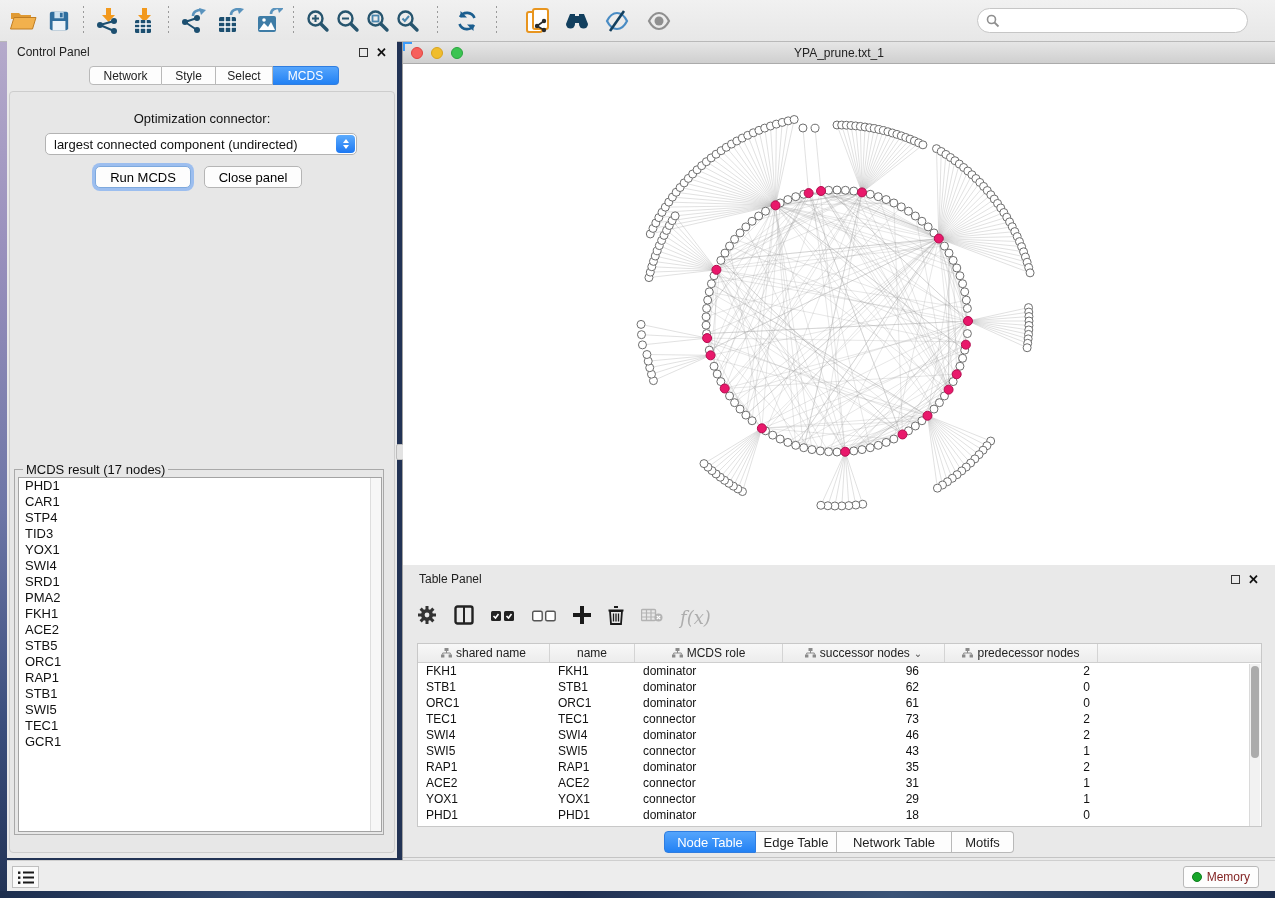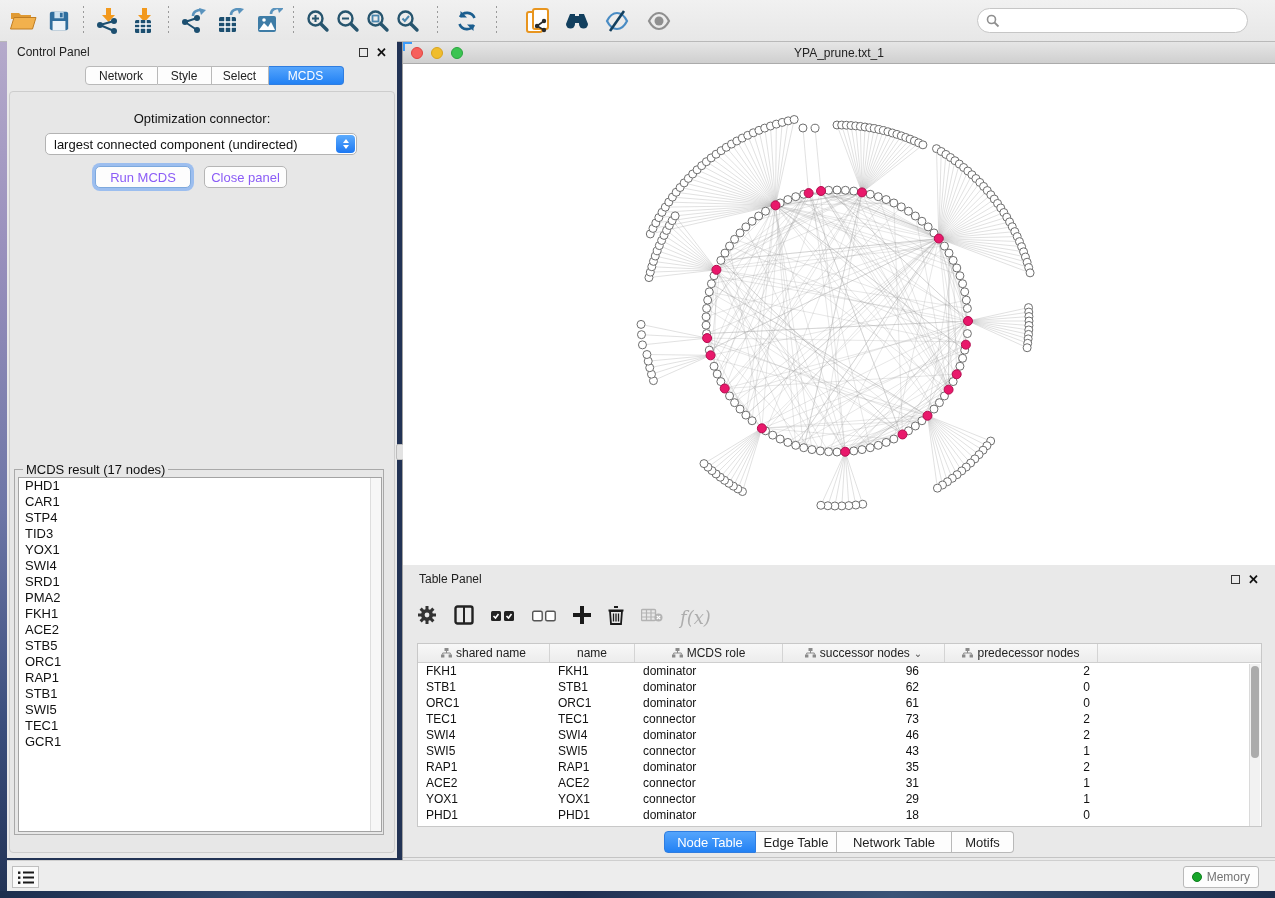--- a/index.html
+++ b/index.html
@@ -40,23 +40,23 @@
   #opt-label { position:absolute; left:0; top:71px; width:100%; text-align:center; font-size:13px; color:#111; }
   #opt-select { position:absolute; left:38px; top:93px; width:312px; height:22px; background:#fff;
     border:1px solid #b3b3b3; border-radius:5px; font-size:13px; color:#111;
     display:flex; align-items:center; padding-left:8px; }
   #opt-stepper { position:absolute; right:1px; top:1px; width:19px; height:18px; border-radius:4px;
     background:linear-gradient(#5cabfd,#1d78f2); display:flex; flex-direction:column;
     align-items:center; justify-content:center; gap:2px; }
   .chev-up { width:0; height:0; border-left:3.5px solid transparent; border-right:3.5px solid transparent; border-bottom:4px solid #fff; }
   .chev-down { width:0; height:0; border-left:3.5px solid transparent; border-right:3.5px solid transparent; border-top:4px solid #fff; }
   .btn { position:absolute; height:22px; background:#fdfdfd; border:1px solid #b5b5b5; border-radius:5px;
-    font-size:13px; color:#8b5cf6; display:flex; align-items:center; justify-content:center; }
+    font-size:13px; color:#000000; display:flex; align-items:center; justify-content:center; }
   #run-btn { left:88px; top:126px; width:96px; border-color:#7ea9dd; box-shadow:0 0 0 3px rgba(94,156,245,.55); }
-  #close-btn { left:197px; top:126px; width:83px; }
+  #close-btn { left:197px; top:126px; width:98px; }
   #mcds-box { position:absolute; left:7px; top:429px; width:370px; height:366px; border:1px solid #a9a9a9; }
   #mcds-legend { position:absolute; left:8px; top:-8px; background:#e7e7e7; padding:0 3px; font-size:13px; color:#111; }
   #mcds-list { position:absolute; left:3px; top:7px; width:364px; height:355px; background:#fff;
     border:1px solid #a3a3a3; overflow:hidden; }
   #mcds-track { position:absolute; right:0; top:0; width:11px; height:100%; background:#f7f7f7; border-left:1px solid #dedede; }
   .mcds-item { font-size:13px; color:#111; line-height:16px; padding-left:6px; }
   
   #splitter { left:402px; top:42px; width:1px; height:818px; background:#a0a0a0; }
   #splitter-handle { left:396px; top:444px; width:11px; height:16px; background:#e3e3e3;
     border:1px solid #bdbdbd; border-radius:2px; }
@@ -86,21 +86,21 @@
   #tp-thumb { position:absolute; left:1px; top:2px; width:8px; height:92px; background:#ababab; border-radius:4px; }
   #tp-tabs { position:absolute; left:0; top:266px; width:100%; display:flex; justify-content:center; }
   #tp-tabs .seg-tab { height:22px; font-size:13px; }
   #tp-divider { position:absolute; left:0; top:292px; width:100%; height:1px; background:#c4c4c4; }
   
   #status-bar { left:7px; top:860px; width:1268px; height:31px; background:#ededed; border-top:1px solid #cfcfcf; }
   #list-btn { position:absolute; left:5px; top:5px; width:27px; height:22px; background:#fafafa;
     border:1px solid #bfbfbf; display:flex; align-items:center; justify-content:center; }
   #memory-btn { position:absolute; right:16px; top:5px; height:22px; padding:0 8px;
     background:#fdfdfd; border:1px solid #b9b9b9; border-radius:3px;
-    display:flex; align-items:center; gap:5px; font-size:12px; color:#737373; }
+    display:flex; align-items:center; gap:5px; font-size:12px; color:#7f1d1d; }
   #memory-dot { width:10px; height:10px; border-radius:50%; background:#17a62a; border:1px solid #0d7e1d; }
 </style>
 </head>
 <body>
 
 <div class="abs" id="wall-left"></div>
 <div class="abs" id="wall-bottom"></div>
 
 <div class="abs" id="toolbar">
   <div class="tbtn" style="margin-left:8px">
@@ -245,21 +245,21 @@
     <span class="win-icons">
       <span class="float-icon"></span>
       <span class="close-icon">✕</span>
     </span>
   </div>
   <div id="cp-pane"></div>
   <div id="cp-tabs">
       <div class="seg-tab" style="width: 73px;">Network</div>
       <div class="seg-tab" style="width: 54px;">Style</div>
       <div class="seg-tab" style="width: 57px;">Select</div>
-      <div class="seg-tab active" style="width: 75px;">MCDS</div>
+      <div class="seg-tab active" style="width: 66px;">MCDS</div>
     </div>
   <div id="opt-label">Optimization connector:</div>
   <div id="opt-select">
     <span>largest connected component (undirected)</span>
     <span id="opt-stepper">
         <span class="chev-up"></span>
         <span class="chev-down"></span>
       </span>
   </div>
   <div class="btn" id="run-btn">Run MCDS</div>

